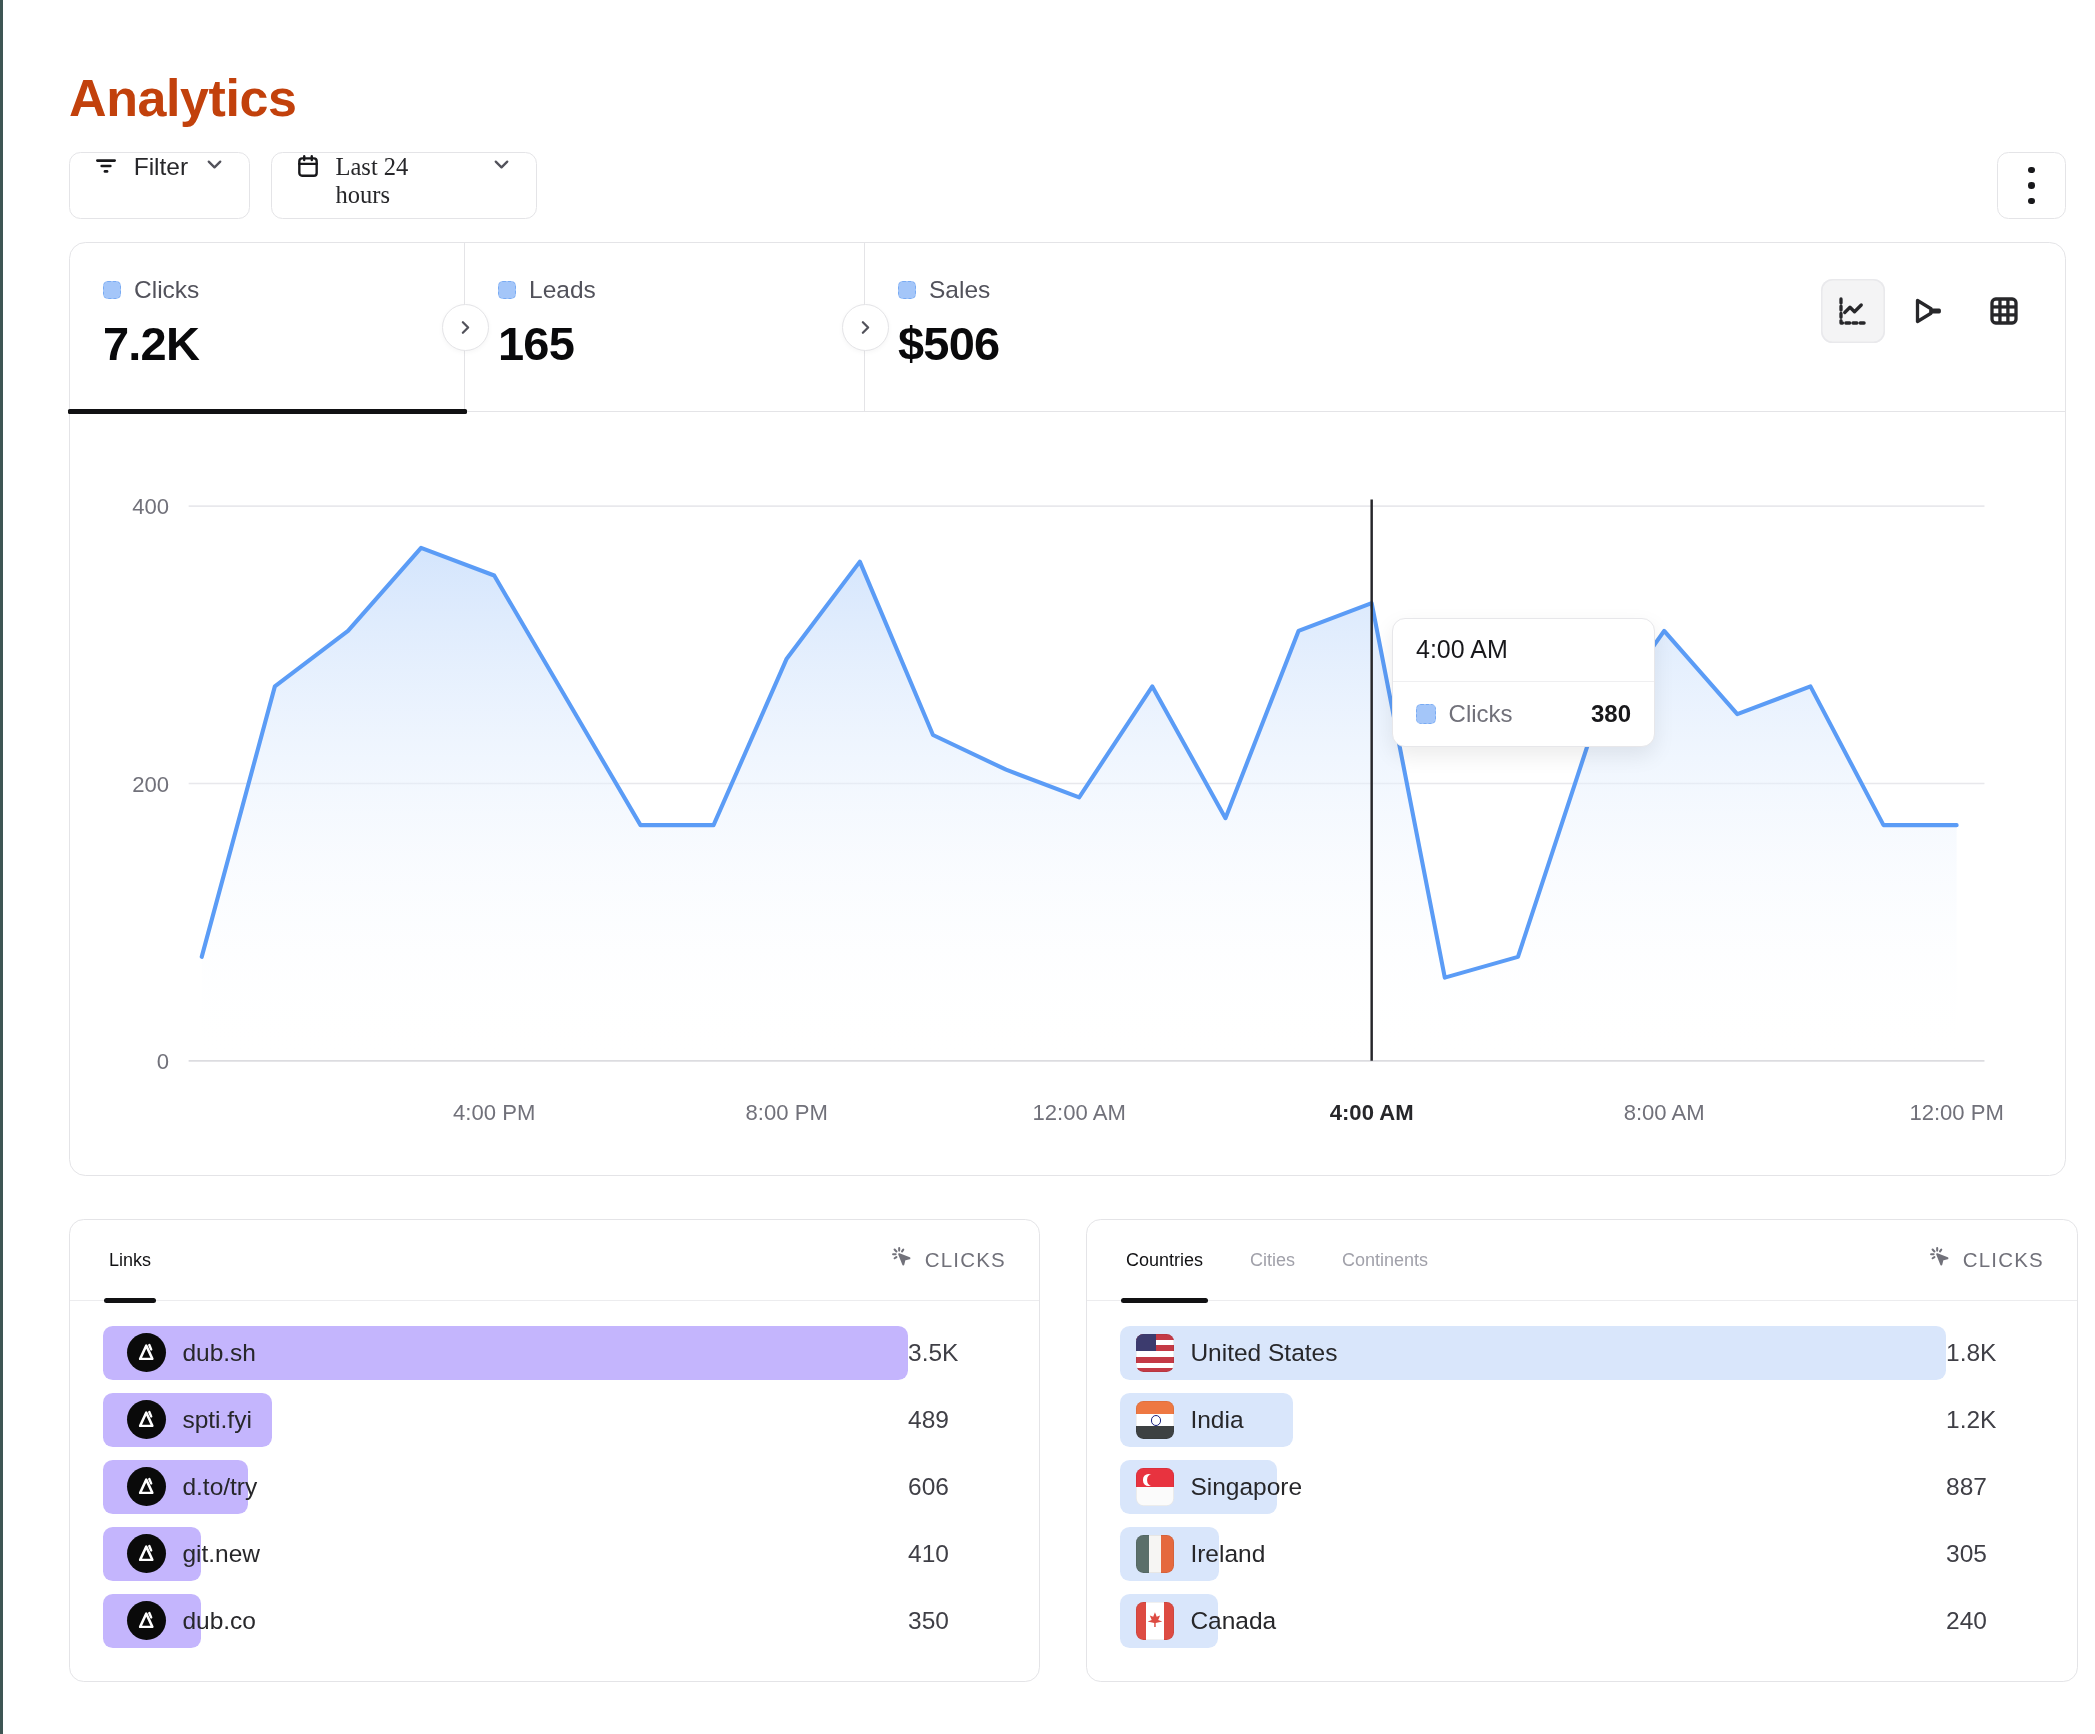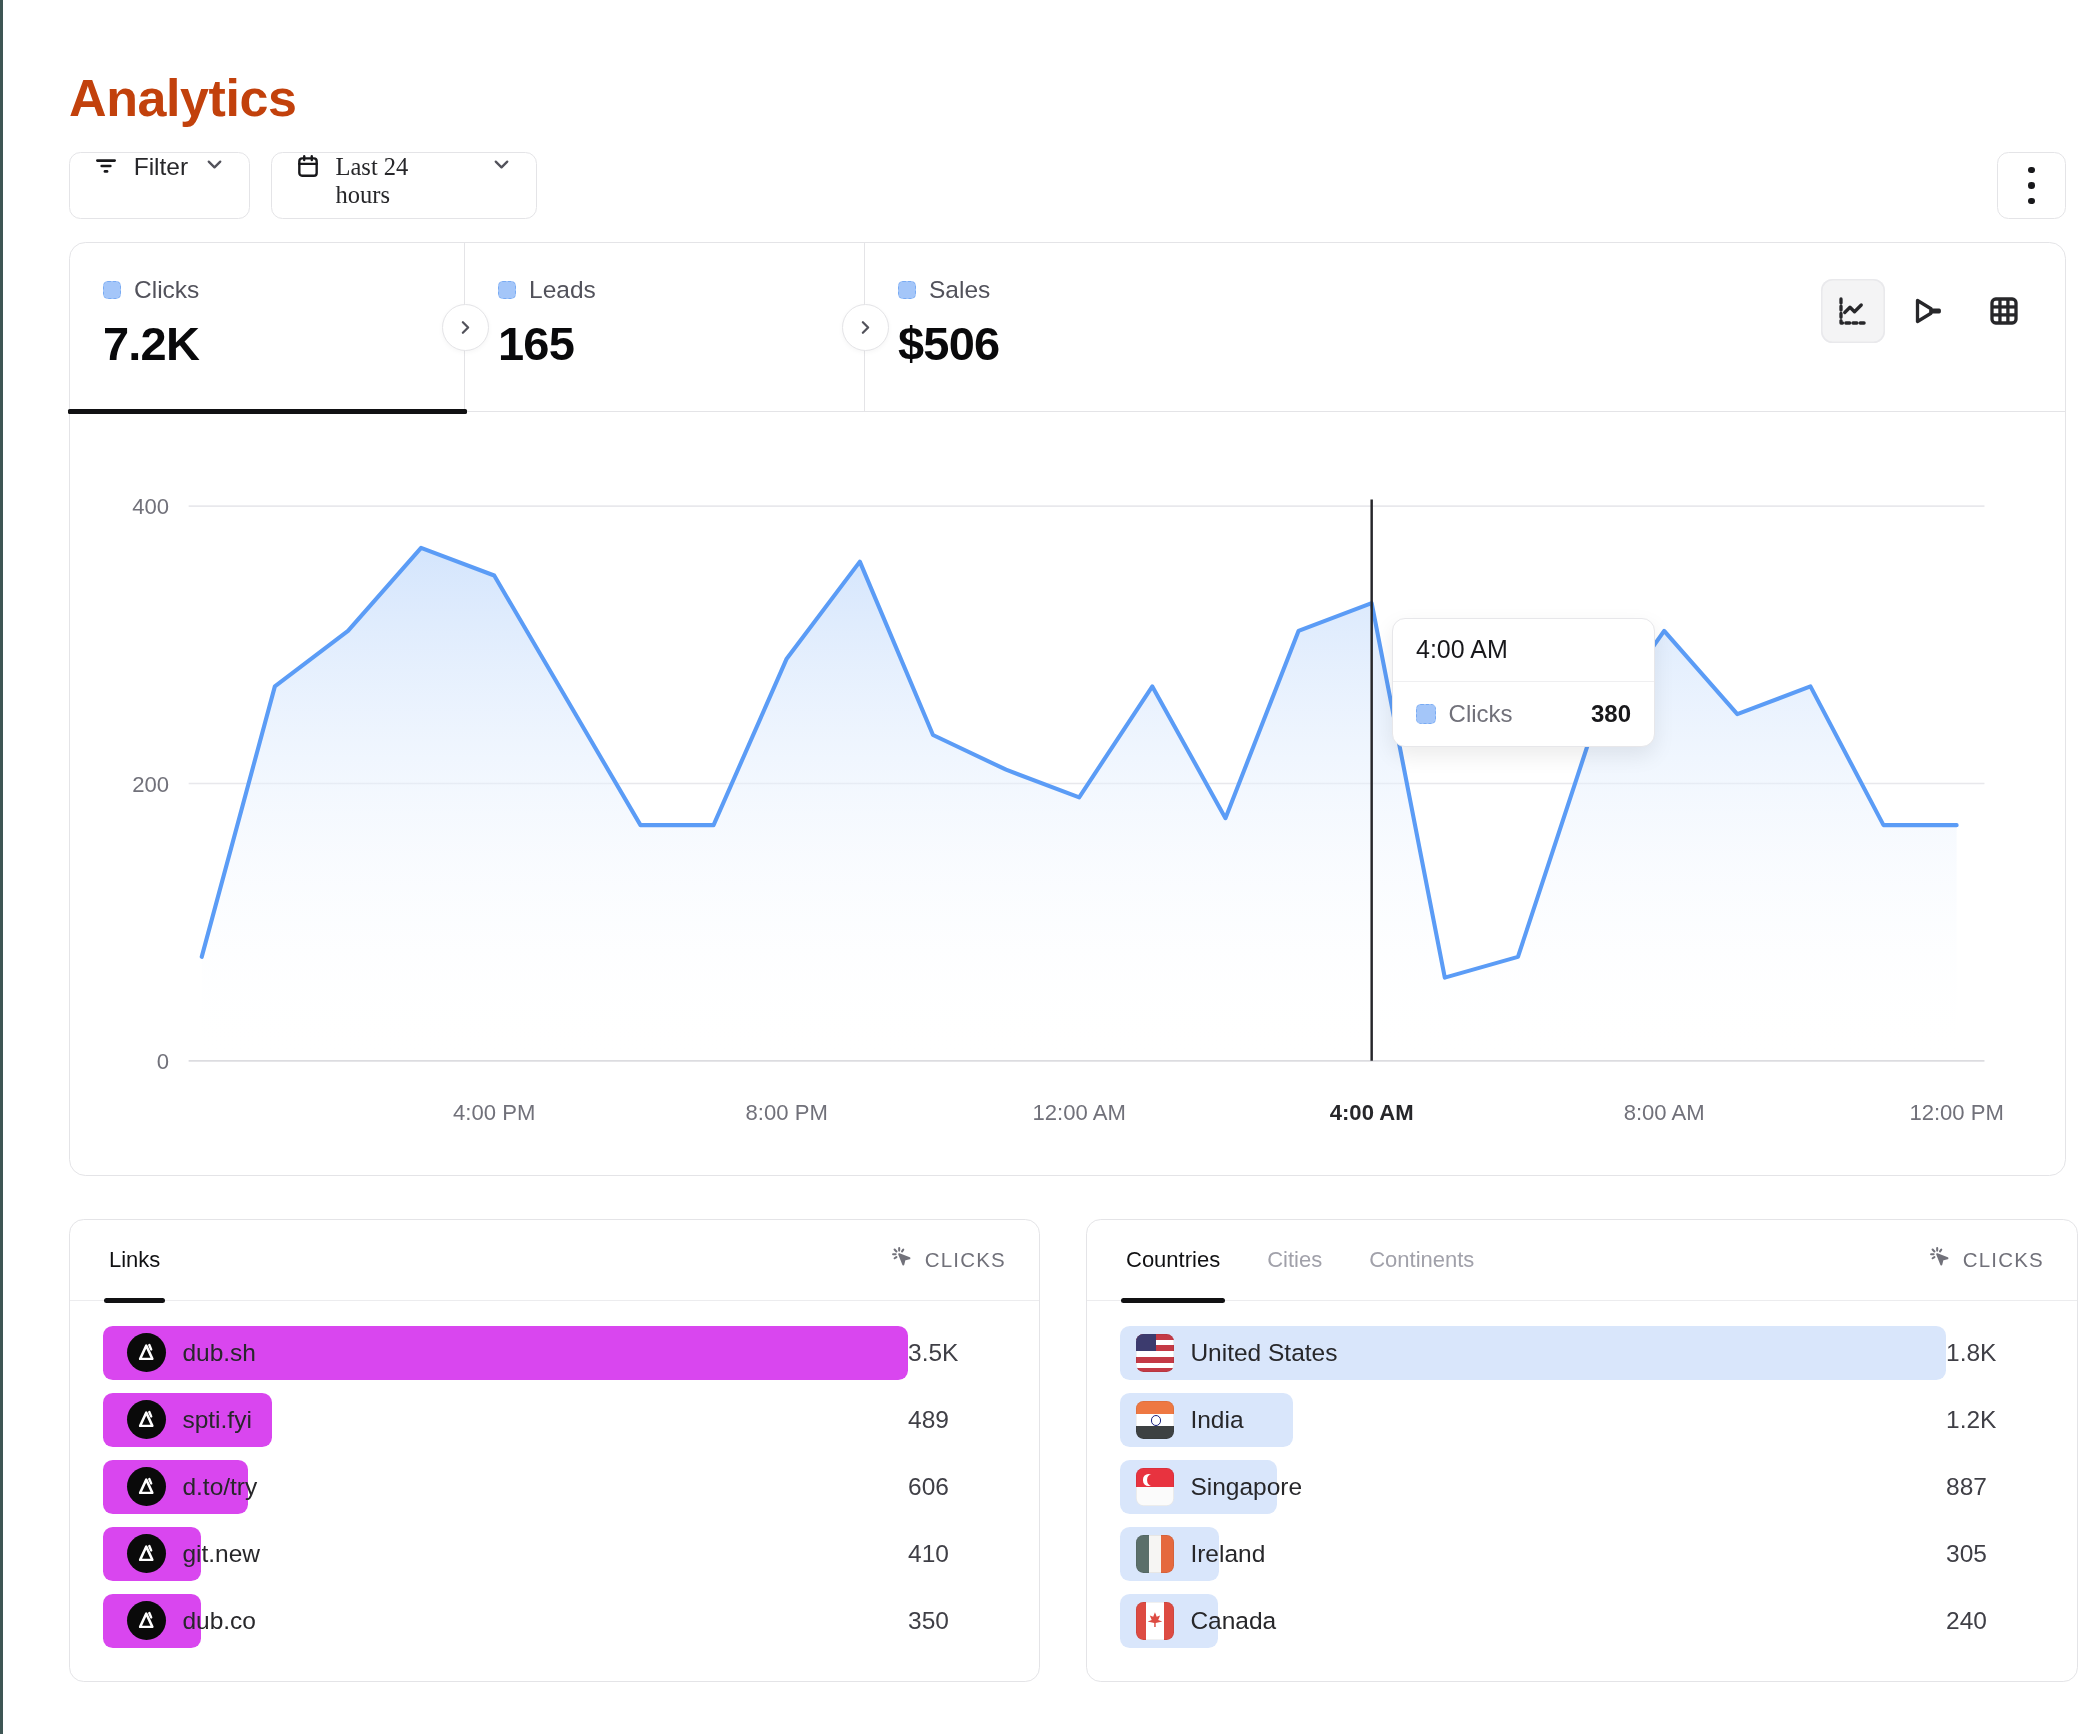--- a/index.html
+++ b/index.html
@@ -74,32 +74,32 @@
   .list-card {
     position:absolute; top:1219px; background:#fff; border:1.6px solid #e4e4e7; border-radius:14.7px; height:463px;
   }
   .links-card { left:69px; width:971px; }
   .countries-card { left:1086px; width:992px; }
   .list-header {
     position:relative; height:81px; border-bottom:1.6px solid #ececee;
     display:flex; align-items:center; padding:0 33px 0 39px;
   }
   .list-tabs { display:flex; gap:47px; height:100%; align-items:center; }
-  .list-tab { font-size:22px; color:#a1a1aa; cursor:pointer; position:relative; height:100%; display:flex; align-items:center; }
+  .list-tab { font-size:18px; color:#a1a1aa; cursor:pointer; position:relative; height:100%; display:flex; align-items:center; }
   .list-tab.active { color:#111113; font-weight:500; }
   .list-tab.active::after { content:""; position:absolute; left:-4.9px; right:-4.9px; bottom:-2.5px; height:4.9px; background:#111113; border-radius:2.5px; }
   .metric-head { margin-left:auto; display:flex; align-items:center; gap:9.8px; font-size:20.5px; letter-spacing:1.2px; color:#71717a; }
   .list-body { padding:24.5px 33px 0 33px; }
   .list-row { display:flex; align-items:center; height:54px; margin-bottom:13px; cursor:pointer; }
   .bar-track { flex:1; height:54px; position:relative; }
   .bar {
     position:absolute; left:0; top:0; height:54px; border-radius:9.8px;
     display:flex; align-items:center; gap:16.4px; padding-left:11.5px; min-width:98px;
   }
-  .bar.orange { background:#d946ef;padding-left:24px; }
+  .bar.orange { background:#c4b5fd;padding-left:24px; }
   .bar.blue { background:#d9e6fb;padding-left:16px; }
   .bar-label { font-size:24.5px; color:#27272a; white-space:nowrap; }
   .row-value { width:98px; font-size:24.5px; color:#3f3f46; }
 
   .favicon { width:39px; height:39px; border-radius:50%; background:#0a0a0a; flex:0 0 auto; display:flex; align-items:center; justify-content:center; }
 
   
   .flag { width:38px; height:38px; border-radius:7.4px; overflow:hidden; position:relative; flex:0 0 auto; box-shadow:inset 0 0 0 0.8px rgba(0,0,0,0.08); }
   .flag-us { background:repeating-linear-gradient(180deg,#c43a46 0 5.7px,#fff 5.7px 11.5px); }
   .flag-us::before { content:""; position:absolute; left:0; top:0; width:19.6px; height:17px; background:#3c3b6e; }

